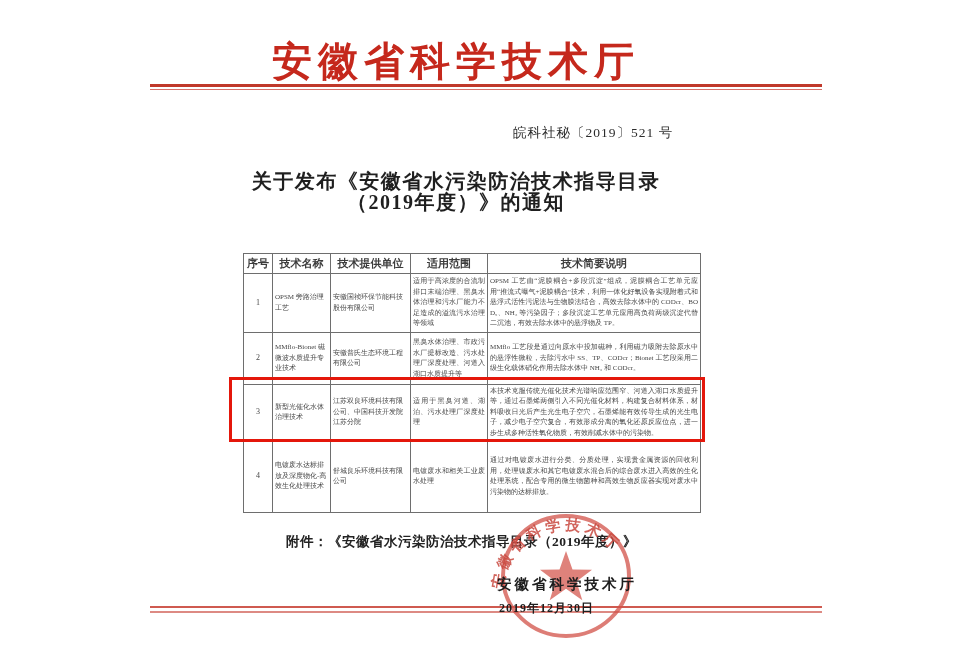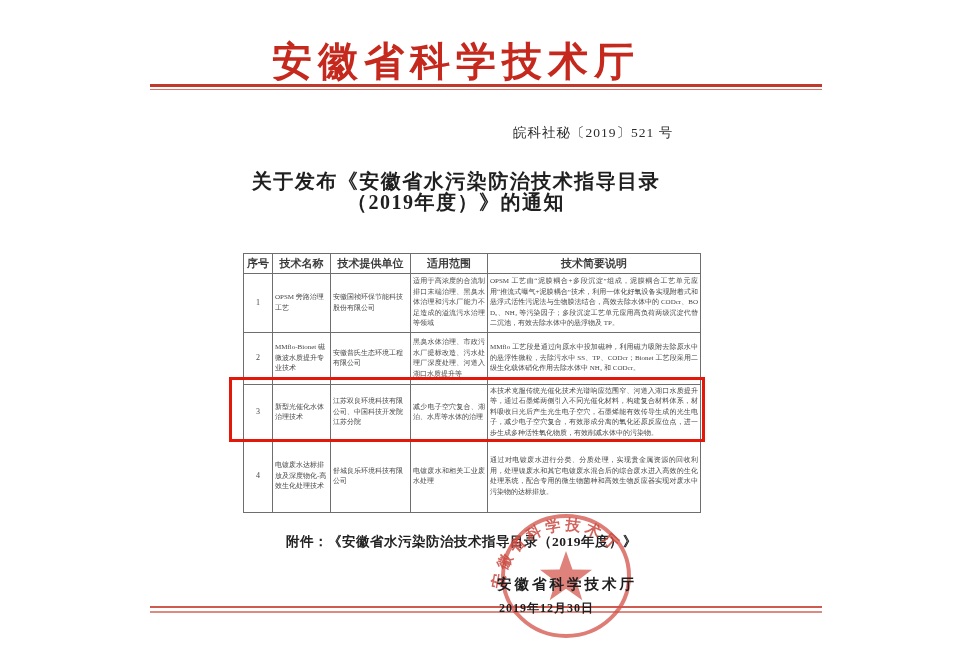--- a/index.html
+++ b/index.html
@@ -113,21 +113,21 @@
         <td class="c-no">2</td>
         <td class="c-name">MMflo-Bionet 磁微波水质提升专业技术</td>
         <td class="c-prov">安徽普氏生态环境工程有限公司</td>
         <td class="c-scope">黑臭水体治理、市政污水厂提标改造、污水处理厂深度处理、河道入湖口水质提升等</td>
         <td class="c-desc">MMflo 工艺段是通过向原水中投加磁种，利用磁力吸附去除原水中的悬浮性微粒，去除污水中 SS、TP、CODcr；Bionet 工艺段采用二级生化载体硝化作用去除水体中 NH₃ 和 CODcr。</td>
       </tr>
       <tr class="r3">
         <td class="c-no">3</td>
         <td class="c-name">新型光催化水体治理技术</td>
         <td class="c-prov">江苏双良环境科技有限公司、中国科技开发院江苏分院</td>
-        <td class="c-scope">减少电子空穴复合、湖泊、水库等水体的治理</td>
+        <td class="c-scope">适用于黑臭河道、湖泊、污水处理厂深度处理</td>
         <td class="c-desc">本技术克服传统光催化技术光谱响应范围窄、河道入湖口水质提升等，通过石墨烯两侧引入不同光催化材料，构建复合材料体系，材料吸收日光后产生光生电子空穴，石墨烯能有效传导生成的光生电子，减少电子空穴复合，有效形成分离的氧化还原反应位点，进一步生成多种活性氧化物质，有效削减水体中的污染物。</td>
       </tr>
       <tr class="r4">
         <td class="c-no">4</td>
         <td class="c-name">电镀废水达标排放及深度物化-高效生化处理技术</td>
         <td class="c-prov">舒城良乐环境科技有限公司</td>
         <td class="c-scope">电镀废水和相关工业废水处理</td>
         <td class="c-desc">通过对电镀废水进行分类、分质处理，实现贵金属资源的回收利用，处理镍废水和其它电镀废水混合后的综合废水进入高效的生化处理系统，配合专用的微生物菌种和高效生物反应器实现对废水中污染物的达标排放。</td>
       </tr>
     </tbody>

